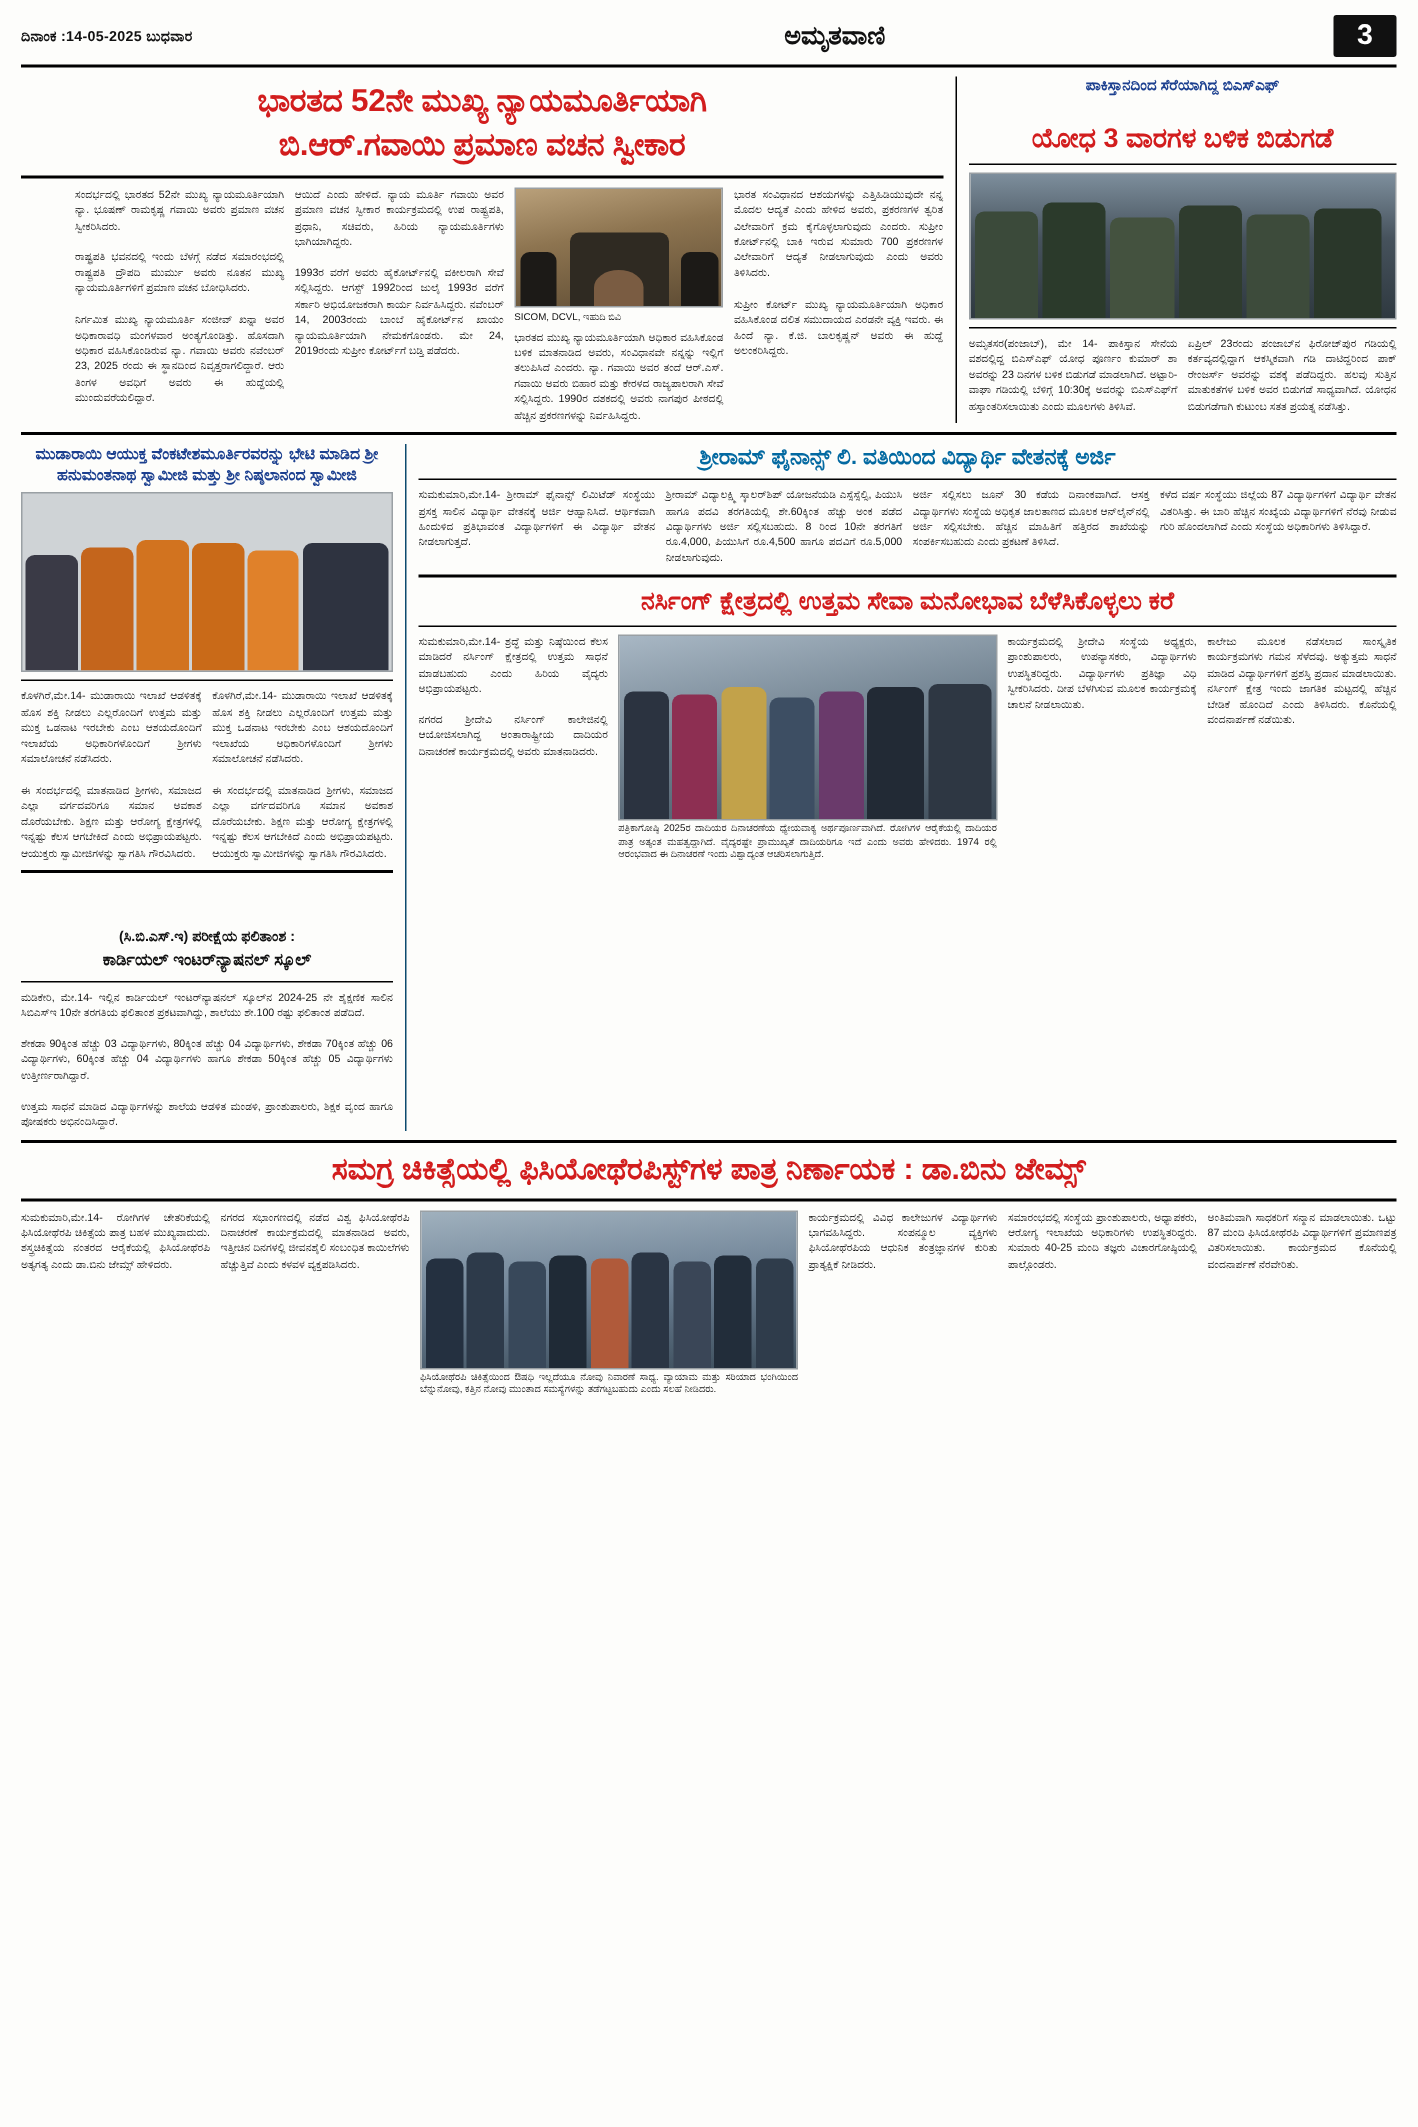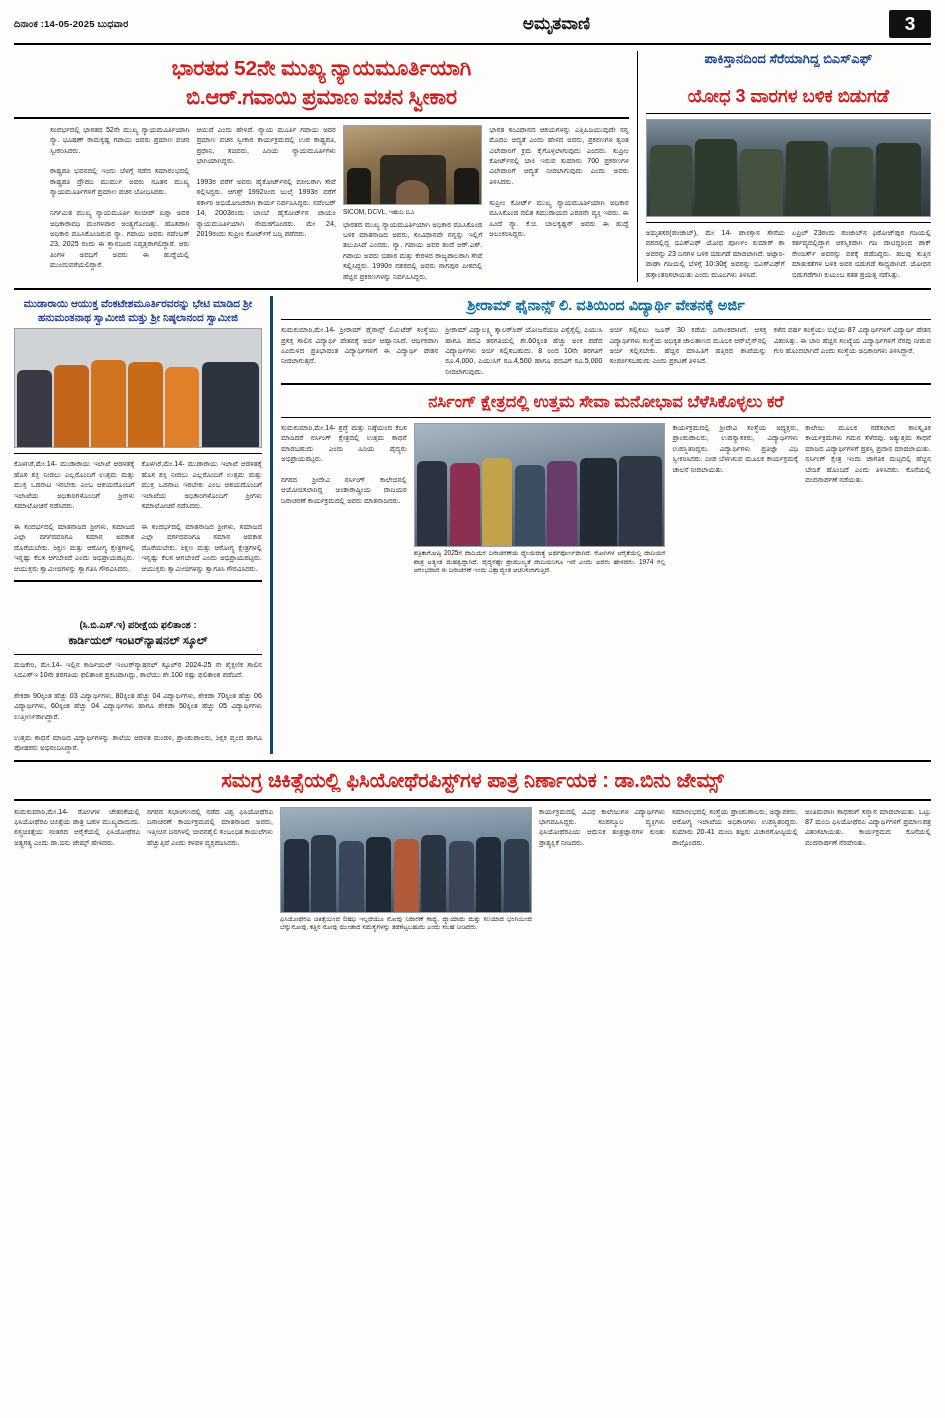--- a/index.html
+++ b/index.html
@@ -45,21 +45,21 @@
   .ph-gradient-e{background:linear-gradient(170deg,#c3b49a 0%,#8a7b62 45%,#4e4staff 100%);}
   .ph-gradient-f{background:linear-gradient(170deg,#a8b7c4 0%,#70818f 50%,#41505d 100%);}
 
   .fig-people{position:absolute;inset:0;}
   .fig-people i{position:absolute;bottom:0;display:block;border-radius:6px 6px 0 0;}
 
   .caption{font-size:6.5px;line-height:1.35;text-align:justify;}
 
   
   .mid-wrap{display:flex;gap:8px;margin-top:6px;}
-  .mid-left{width:248px;border-right:3px solid #0c4a6e;padding-right:8px;}
+  .mid-left{width:248px;border-right:1px solid #0c4a6e;padding-right:8px;}
   .mid-right{flex:1;}
 
   .box-head{font-size:10.5px;color:#1b3f8f;font-weight:bold;text-align:center;line-height:1.35;}
   .sec-head-red{font-size:16.5px;color:#d21d1d;font-weight:bold;text-align:center;line-height:1.25;}
   .sec-head-blue{font-size:14.5px;color:#0369a1;font-weight:bold;text-align:center;line-height:1.25;}
 
   .school-head{font-size:9.5px;font-weight:bold;text-align:center;line-height:1.4;margin-top:36px;}
 
   .cols4{display:flex;gap:7px;}
   .cols4>div{flex:1;}
@@ -116,21 +116,21 @@
         </div>
         <div>
           <div class="kn" style="white-space:pre-line">ಭಾರತ ಸಂವಿಧಾನದ ಆಶಯಗಳನ್ನು ಎತ್ತಿಹಿಡಿಯುವುದೇ ನನ್ನ ಮೊದಲ ಆದ್ಯತೆ ಎಂದು ಹೇಳಿದ ಅವರು, ಪ್ರಕರಣಗಳ ತ್ವರಿತ ವಿಲೇವಾರಿಗೆ ಕ್ರಮ ಕೈಗೊಳ್ಳಲಾಗುವುದು ಎಂದರು. ಸುಪ್ರೀಂ ಕೋರ್ಟ್‌ನಲ್ಲಿ ಬಾಕಿ ಇರುವ ಸುಮಾರು 700 ಪ್ರಕರಣಗಳ ವಿಲೇವಾರಿಗೆ ಆದ್ಯತೆ ನೀಡಲಾಗುವುದು ಎಂದು ಅವರು ತಿಳಿಸಿದರು.
 
 ಸುಪ್ರೀಂ ಕೋರ್ಟ್ ಮುಖ್ಯ ನ್ಯಾಯಮೂರ್ತಿಯಾಗಿ ಅಧಿಕಾರ ವಹಿಸಿಕೊಂಡ ದಲಿತ ಸಮುದಾಯದ ಎರಡನೇ ವ್ಯಕ್ತಿ ಇವರು. ಈ ಹಿಂದೆ ನ್ಯಾ. ಕೆ.ಜಿ. ಬಾಲಕೃಷ್ಣನ್ ಅವರು ಈ ಹುದ್ದೆ ಅಲಂಕರಿಸಿದ್ದರು.</div>
         </div>
       </div>
     </div>
 
     <div class="top-right">
-      <div class="hl-blue" style="font-size:13px">ಪಾಕಿಸ್ತಾನದಿಂದ ಸೆರೆಯಾಗಿದ್ದ ಬಿಎಸ್‌ಎಫ್</div>
+      <div class="hl-blue" style="font-size:10px">ಪಾಕಿಸ್ತಾನದಿಂದ ಸೆರೆಯಾಗಿದ್ದ ಬಿಎಸ್‌ಎಫ್</div>
       <div class="hl-red" style="font-size:18px;margin-top:17px">ಯೋಧ 3 ವಾರಗಳ ಬಳಿಕ ಬಿಡುಗಡೆ</div>
       <div class="hr-thin"></div>
       <div class="photo ph-gradient-b" style="height:96px">
         <div class="fig-people">
           <i style="left:1%;width:15%;height:74%;background:#3b4a3a"></i>
           <i style="left:17%;width:15%;height:80%;background:#2b3a2b"></i>
           <i style="left:33%;width:15%;height:70%;background:#44523f"></i>
           <i style="left:49%;width:15%;height:78%;background:#2f3c2e"></i>
           <i style="left:65%;width:15%;height:72%;background:#3d4b3b"></i>
           <i style="left:81%;width:16%;height:76%;background:#2a372a"></i>
@@ -266,21 +266,21 @@
             <i style="left:78%;width:10%;height:72%;background:#222d3a"></i>
             <i style="left:89%;width:10%;height:70%;background:#2f3c4b"></i>
           </div>
         </div>
         <div class="caption" style="margin-top:2px">ಫಿಸಿಯೋಥೆರಪಿ ಚಿಕಿತ್ಸೆಯಿಂದ ಔಷಧಿ ಇಲ್ಲದೆಯೂ ನೋವು ನಿವಾರಣೆ ಸಾಧ್ಯ. ವ್ಯಾಯಾಮ ಮತ್ತು ಸರಿಯಾದ ಭಂಗಿಯಿಂದ ಬೆನ್ನುನೋವು, ಕತ್ತಿನ ನೋವು ಮುಂತಾದ ಸಮಸ್ಯೆಗಳನ್ನು ತಡೆಗಟ್ಟಬಹುದು ಎಂದು ಸಲಹೆ ನೀಡಿದರು.</div>
       </div>
       <div>
           <div class="kn">ಕಾರ್ಯಕ್ರಮದಲ್ಲಿ ವಿವಿಧ ಕಾಲೇಜುಗಳ ವಿದ್ಯಾರ್ಥಿಗಳು ಭಾಗವಹಿಸಿದ್ದರು. ಸಂಪನ್ಮೂಲ ವ್ಯಕ್ತಿಗಳು ಫಿಸಿಯೋಥೆರಪಿಯ ಆಧುನಿಕ ತಂತ್ರಜ್ಞಾನಗಳ ಕುರಿತು ಪ್ರಾತ್ಯಕ್ಷಿಕೆ ನೀಡಿದರು.</div>
         </div>
       <div>
-          <div class="kn">ಸಮಾರಂಭದಲ್ಲಿ ಸಂಸ್ಥೆಯ ಪ್ರಾಂಶುಪಾಲರು, ಅಧ್ಯಾಪಕರು, ಆರೋಗ್ಯ ಇಲಾಖೆಯ ಅಧಿಕಾರಿಗಳು ಉಪಸ್ಥಿತರಿದ್ದರು. ಸುಮಾರು 20-41 ಮಂದಿ ತಜ್ಞರು ವಿಚಾರಗೋಷ್ಠಿಯಲ್ಲಿ ಪಾಲ್ಗೊಂಡರು.</div>
+          <div class="kn">ಸಮಾರಂಭದಲ್ಲಿ ಸಂಸ್ಥೆಯ ಪ್ರಾಂಶುಪಾಲರು, ಅಧ್ಯಾಪಕರು, ಆರೋಗ್ಯ ಇಲಾಖೆಯ ಅಧಿಕಾರಿಗಳು ಉಪಸ್ಥಿತರಿದ್ದರು. ಸುಮಾರು 40-25 ಮಂದಿ ತಜ್ಞರು ವಿಚಾರಗೋಷ್ಠಿಯಲ್ಲಿ ಪಾಲ್ಗೊಂಡರು.</div>
         </div>
       <div>
           <div class="kn">ಅಂತಿಮವಾಗಿ ಸಾಧಕರಿಗೆ ಸನ್ಮಾನ ಮಾಡಲಾಯಿತು. ಒಟ್ಟು 87 ಮಂದಿ ಫಿಸಿಯೋಥೆರಪಿ ವಿದ್ಯಾರ್ಥಿಗಳಿಗೆ ಪ್ರಮಾಣಪತ್ರ ವಿತರಿಸಲಾಯಿತು. ಕಾರ್ಯಕ್ರಮದ ಕೊನೆಯಲ್ಲಿ ವಂದನಾರ್ಪಣೆ ನೆರವೇರಿತು.</div>
         </div>
     </div>
   </div>
 
 </div>
 
 </body></html>

